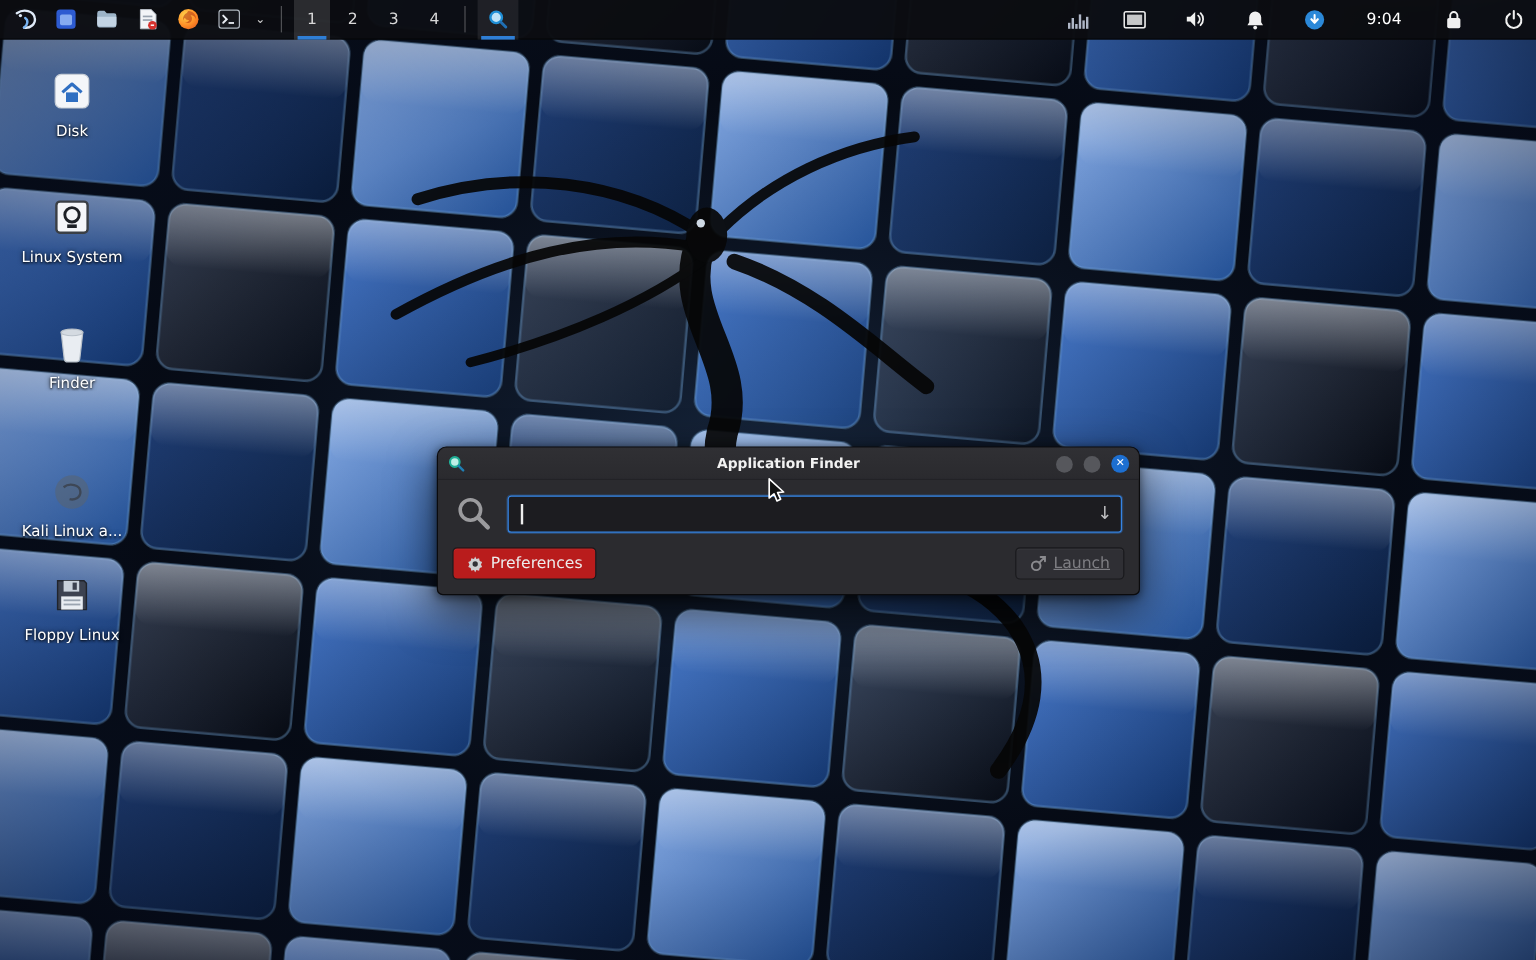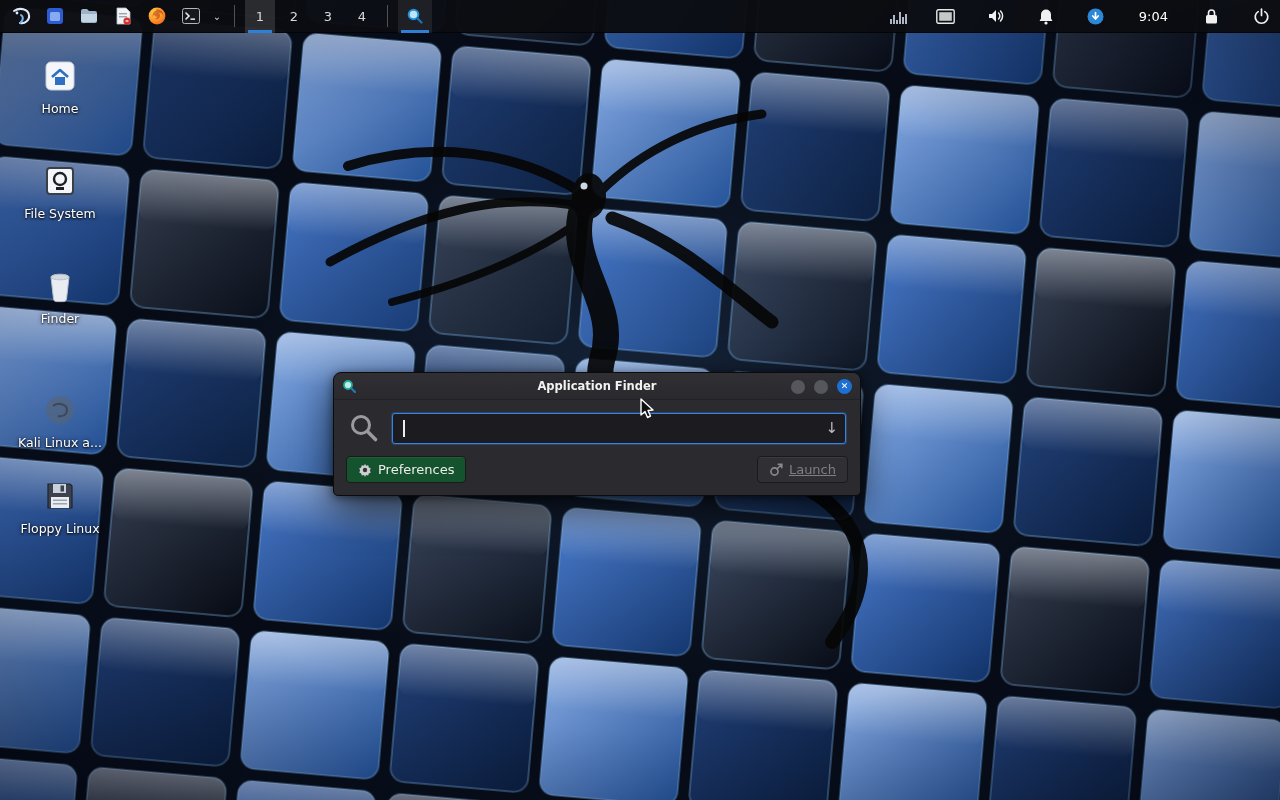--- a/index.html
+++ b/index.html
@@ -31,21 +31,21 @@
   .loadgraph i { display:block; width:2px; background:#cdd6e8; opacity:.85; }
 
   
   .desk-icon { position:absolute; left:13px; width:94px; text-align:center; z-index:5; cursor:pointer; }
   .desk-icon .ic { height:36px; display:flex; align-items:center; justify-content:center; }
   .desk-icon .lbl { margin-top:7px; color:#ffffff; font-size:12.5px;
                     text-shadow:0 1px 2px rgba(0,0,0,.95), 0 0 4px rgba(0,0,0,.7);
                     white-space:nowrap; overflow:hidden; text-overflow:ellipsis; }
 
   
-  .window { position:absolute; left:333px; top:372px; width:528px; z-index:20;
+  .window { position:absolute; left:364px; top:372px; width:586px; z-index:20;
             background:#2b2b2f; border:1px solid #0b0b0d; border-radius:8px 8px 5px 5px;
             box-shadow:0 14px 38px rgba(0,0,0,.65), 0 2px 8px rgba(0,0,0,.5); }
   .titlebar { position:relative; height:27px; display:flex; align-items:center;
               background:linear-gradient(#303034,#2a2a2e); border-bottom:1px solid #222226;
               border-radius:8px 8px 0 0; padding:0 8px; }
   .titlebar .app-ic { position:absolute; left:8px; top:6px; }
   .titlebar .title { flex:1; text-align:center; font-size:11.5px; font-weight:bold; color:#f2f2f2; }
   .tb-btns { position:absolute; right:8px; top:0; height:27px; display:flex; align-items:center; gap:9px; }
   .tb-circle { width:14px; height:14px; border-radius:50%; background:#56575c; cursor:pointer; }
   .tb-close { width:15px; height:15px; border-radius:50%; background:#1d6fd1; color:#fff;
@@ -53,21 +53,21 @@
   .win-body { padding:12px 14px 0 14px; display:flex; align-items:center; gap:12px; }
   .search-wrap { position:relative; flex:1; }
   .search-input { width:100%; height:31px; background:#1c1c20; border:1px solid #3584e4;
                   box-shadow:0 0 0 1px rgba(53,132,228,.30); border-radius:3px;
                   color:#fff; font-size:14px; padding:0 26px 0 10px; outline:none;
                   font-family:"DejaVu Sans", sans-serif; }
   .caret { position:absolute; left:11px; top:7px; width:1.5px; height:17px; background:#ededed; }
   .combo-arrow { position:absolute; right:8px; top:50%; transform:translateY(-52%);
                  color:#bdbdbf; font-size:15px; cursor:pointer; }
   .win-footer { display:flex; justify-content:space-between; align-items:center; padding:12px 12px 12px 12px; }
-  .btn { display:flex; align-items:center; gap:6px; background:#14532d; border:1px solid #1a1a1d;
+  .btn { display:flex; align-items:center; gap:6px; background:#b91c1c; border:1px solid #1a1a1d;
          box-shadow:inset 0 1px 0 rgba(255,255,255,.06); border-radius:4px; padding:5px 11px;
          font-size:13px; color:#ededed; cursor:pointer; }
   .btn.disabled { color:#7e7e83; cursor:default; background:#2f2f34;text-decoration:underline; }
 
   .cursor { position:absolute; left:637px; top:398px; z-index:40; pointer-events:none; }
 </style>
 </head>
 <body>
 
 <div class="wallpaper">
@@ -275,32 +275,32 @@
 </div>
 
 <div class="desk-icon" style="top:58px">
   <div class="ic">
     <svg width="34" height="34" viewBox="0 0 34 34">
       <rect x="3" y="3" width="28" height="28" rx="5" fill="#f4f6f9" stroke="#c6cdd6" stroke-width="1"></rect>
       <path d="M9,18 l8,-7 l8,7" fill="none" stroke="#2f6fc2" stroke-width="2.6" stroke-linejoin="round"></path>
       <rect x="12" y="18" width="10" height="8" fill="#2f6fc2"></rect>
     </svg>
   </div>
-  <div class="lbl">Home</div>
+  <div class="lbl">Disk</div>
 </div>
 
 <div class="desk-icon" style="top:163px">
   <div class="ic">
     <svg width="34" height="34" viewBox="0 0 34 34">
       <rect x="4" y="4" width="26" height="26" rx="3" fill="#f4f6f9" stroke="#3a3f45" stroke-width="2"></rect>
       <circle cx="17" cy="15" r="6" fill="none" stroke="#1d2126" stroke-width="2.4"></circle>
       <rect x="13" y="23" width="8" height="3" fill="#1d2126"></rect>
     </svg>
   </div>
-  <div class="lbl">File System</div>
+  <div class="lbl">Linux System</div>
 </div>
 
 <div class="desk-icon" style="top:268px">
   <div class="ic">
     <svg width="30" height="34" viewBox="0 0 30 34">
       <path d="M6,8 h18 l-2.5,22 a3,3 0 0 1 -3,2.6 h-7 a3,3 0 0 1 -3,-2.6 z" fill="#e9edf2" stroke="#b9c1ca" stroke-width="1"></path>
       <ellipse cx="15" cy="8" rx="9" ry="2.8" fill="#d4dae1" stroke="#b9c1ca" stroke-width="1"></ellipse>
     </svg>
   </div>
   <div class="lbl">Finder</div>

